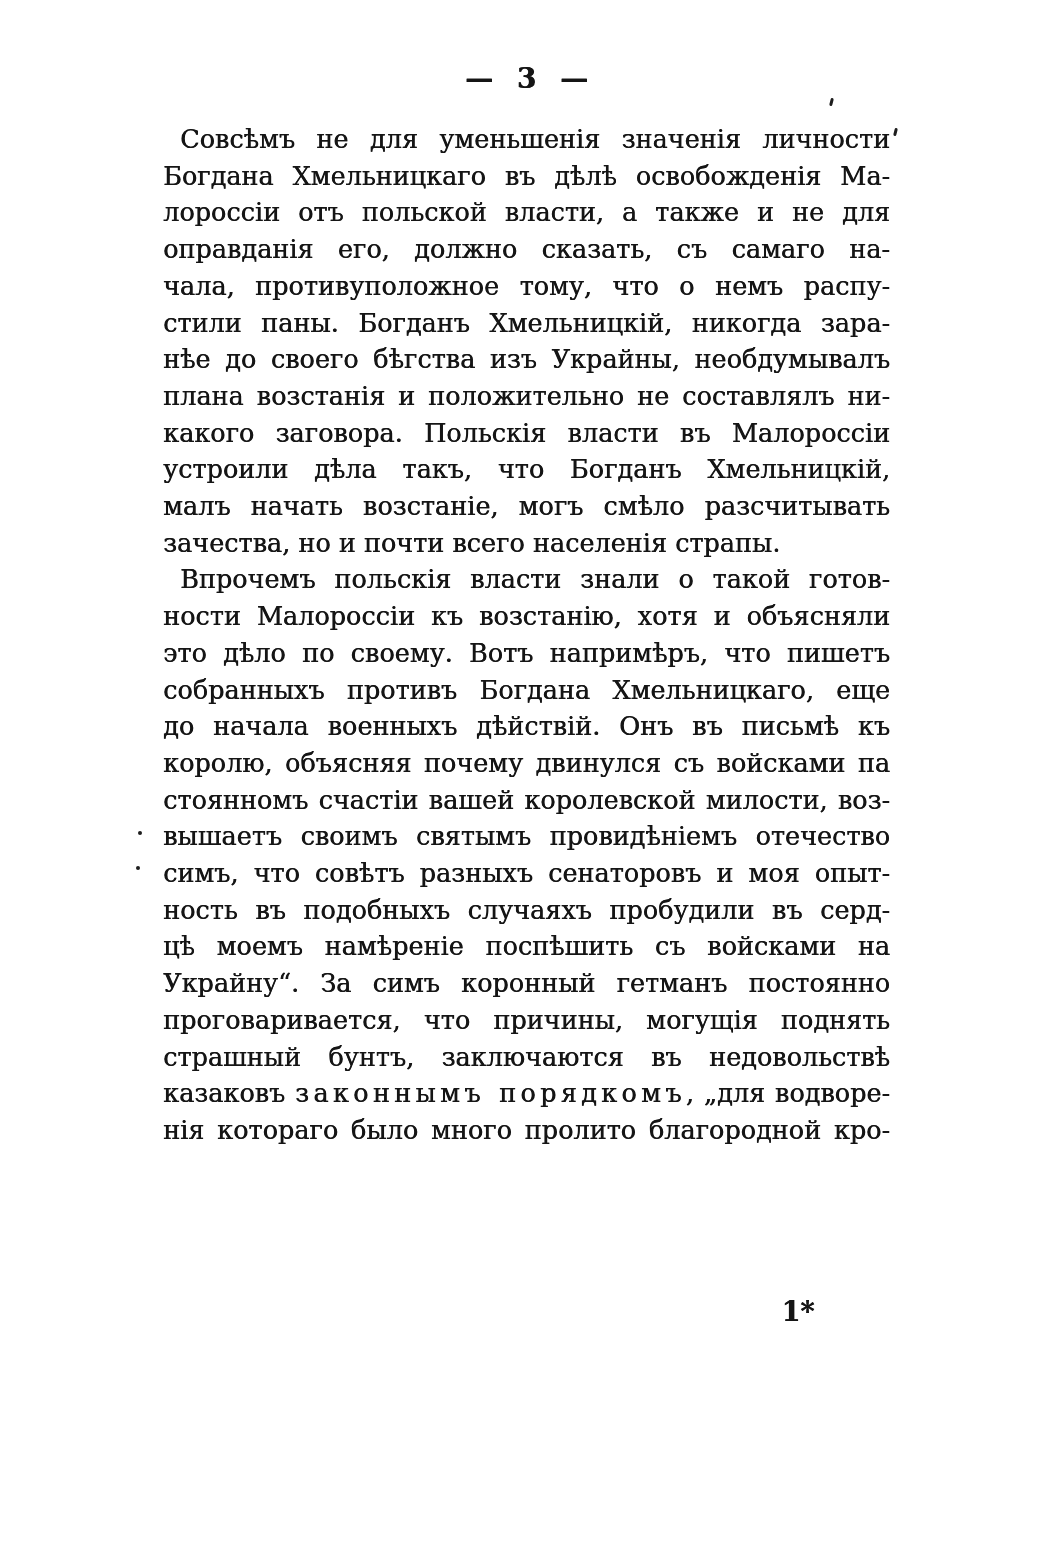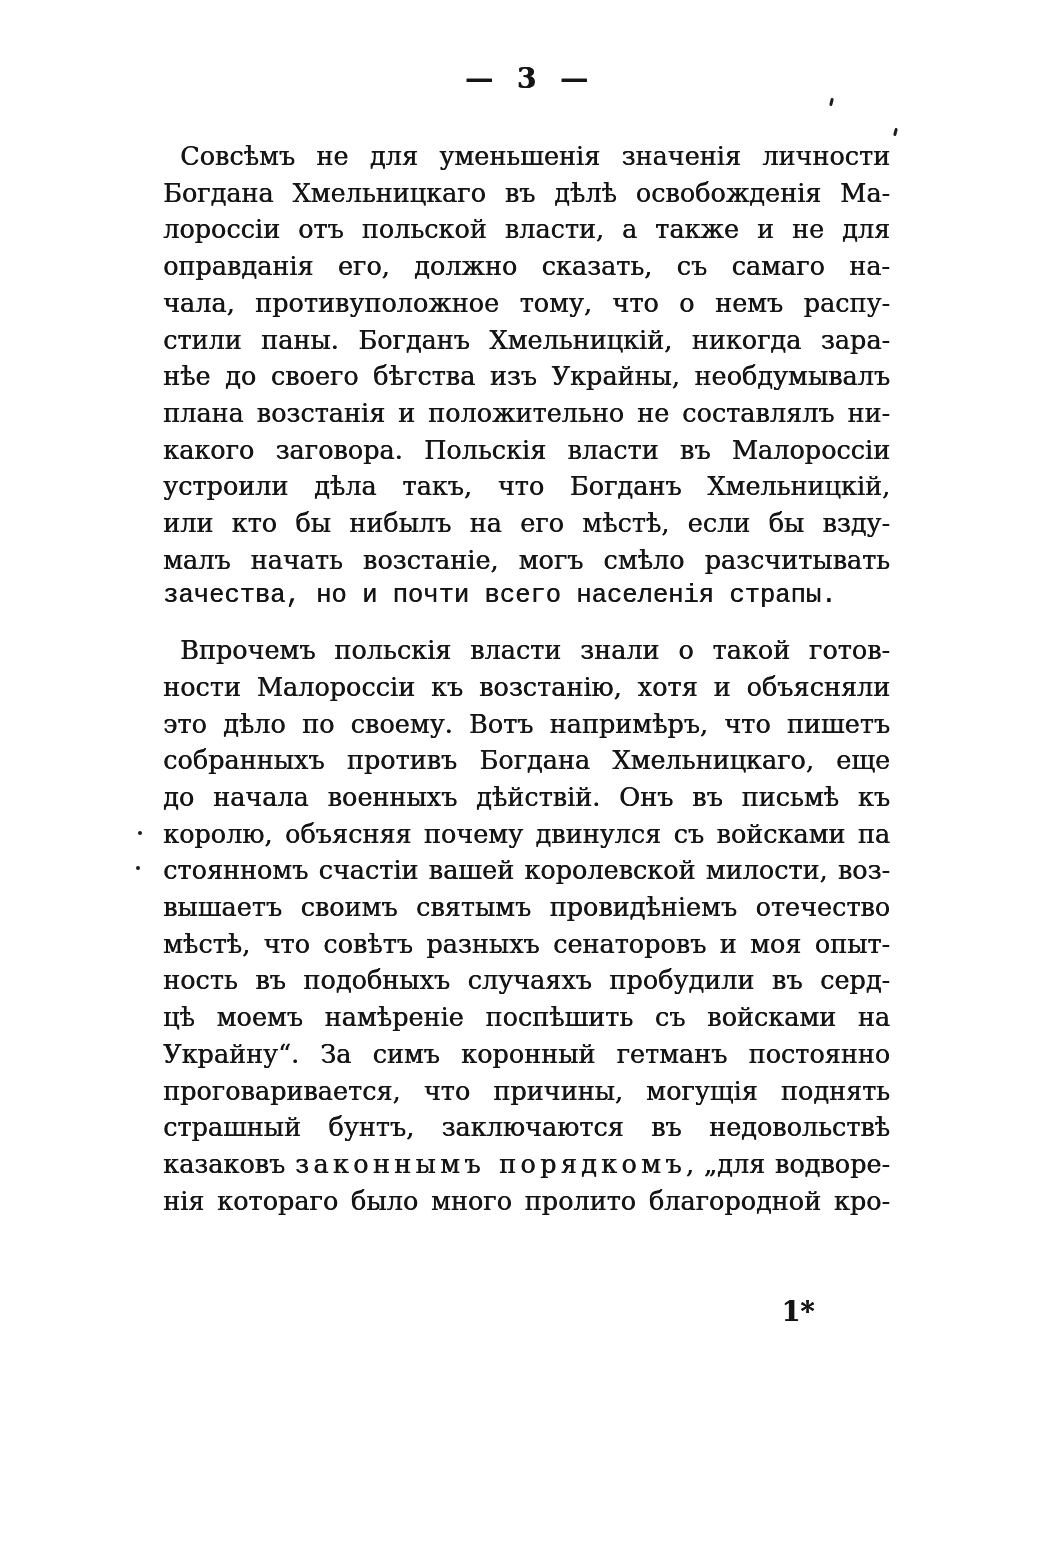--- a/index.html
+++ b/index.html
@@ -35,22 +35,22 @@
     font-size: 25.5px;
     line-height: 36.7px;
     text-align: justify;
   }
   .line {
     text-align: justify;
     text-align-last: justify;
     text-shadow: 0.45px 0 0 currentColor;
     white-space: nowrap;
   }
-  .indent { text-indent: 17px; margin-top: 17px; }
-  .para-end { text-align-last: left; font-family: Liberation Mono, monospace; }
+  .indent { text-indent: 17px; }
+  .para-end { text-align-last: left; }
   .sperr { letter-spacing: 0.17em; }
   .footer-mark {
     position: absolute;
     top: 1296px;
     left: 760px;
     width: 76px;
     text-align: center;
     font-size: 27px;
     font-weight: bold;
     text-shadow: 0.4px 0 0 currentColor;
@@ -88,33 +88,32 @@
     <div class="line indent">Совсѣмъ не для уменьшенія значенія личности</div>
     <div class="line">Богдана Хмельницкаго въ дѣлѣ освобожденія Ма-</div>
     <div class="line">лороссіи отъ польской власти, а также и не для</div>
     <div class="line">оправданія его, должно сказать, съ самаго на-</div>
     <div class="line">чала, противуположное тому, что о немъ распу-</div>
     <div class="line">стили паны. Богданъ Хмельницкій, никогда зара-</div>
     <div class="line">нѣе до своего бѣгства изъ Украйны, необдумывалъ</div>
     <div class="line">плана возстанія и положительно не составлялъ ни-</div>
     <div class="line">какого заговора. Польскія власти въ Малороссіи</div>
     <div class="line">устроили дѣла такъ, что Богданъ Хмельницкій,</div>
-    <div class="line">или кто бы нибылъ на его мѣстѣ, если бы взду-</div>
     <div class="line">малъ начать возстаніе, могъ смѣло разсчитывать</div>
     <div class="line para-end">зачества, но и почти всего населенія страпы.</div>
 
     <div class="line indent">Впрочемъ польскія власти знали о такой готов-</div>
     <div class="line">ности Малороссіи къ возстанію, хотя и объясняли</div>
     <div class="line">это дѣло по своему. Вотъ напримѣръ, что пишетъ</div>
     <div class="line">собранныхъ противъ Богдана Хмельницкаго, еще</div>
     <div class="line">до начала военныхъ дѣйствій. Онъ въ письмѣ къ</div>
     <div class="line">королю, объясняя почему двинулся съ войсками па</div>
     <div class="line">стоянномъ счастіи вашей королевской милости, воз-</div>
     <div class="line">вышаетъ своимъ святымъ провидѣніемъ отечество</div>
-    <div class="line">мѣстѣ, что совѣтъ разныхъ сенаторовъ и моя опыт-</div>
+    <div class="line">симъ, что совѣтъ разныхъ сенаторовъ и моя опыт-</div>
     <div class="line">ность въ подобныхъ случаяхъ пробудили въ серд-</div>
     <div class="line">цѣ моемъ намѣреніе поспѣшить съ войсками на</div>
     <div class="line">Украйну“. За симъ коронный гетманъ постоянно</div>
     <div class="line">проговаривается, что причины, могущія поднять</div>
     <div class="line">страшный бунтъ, заключаются въ недовольствѣ</div>
 
     <div class="line"><span>казаковъ</span> <span class="sperr">законнымъ порядкомъ</span><span>, „для водворе-</span></div>
 
     <div class="line">нія котораго было много пролито благородной кро-</div>
   </div>

